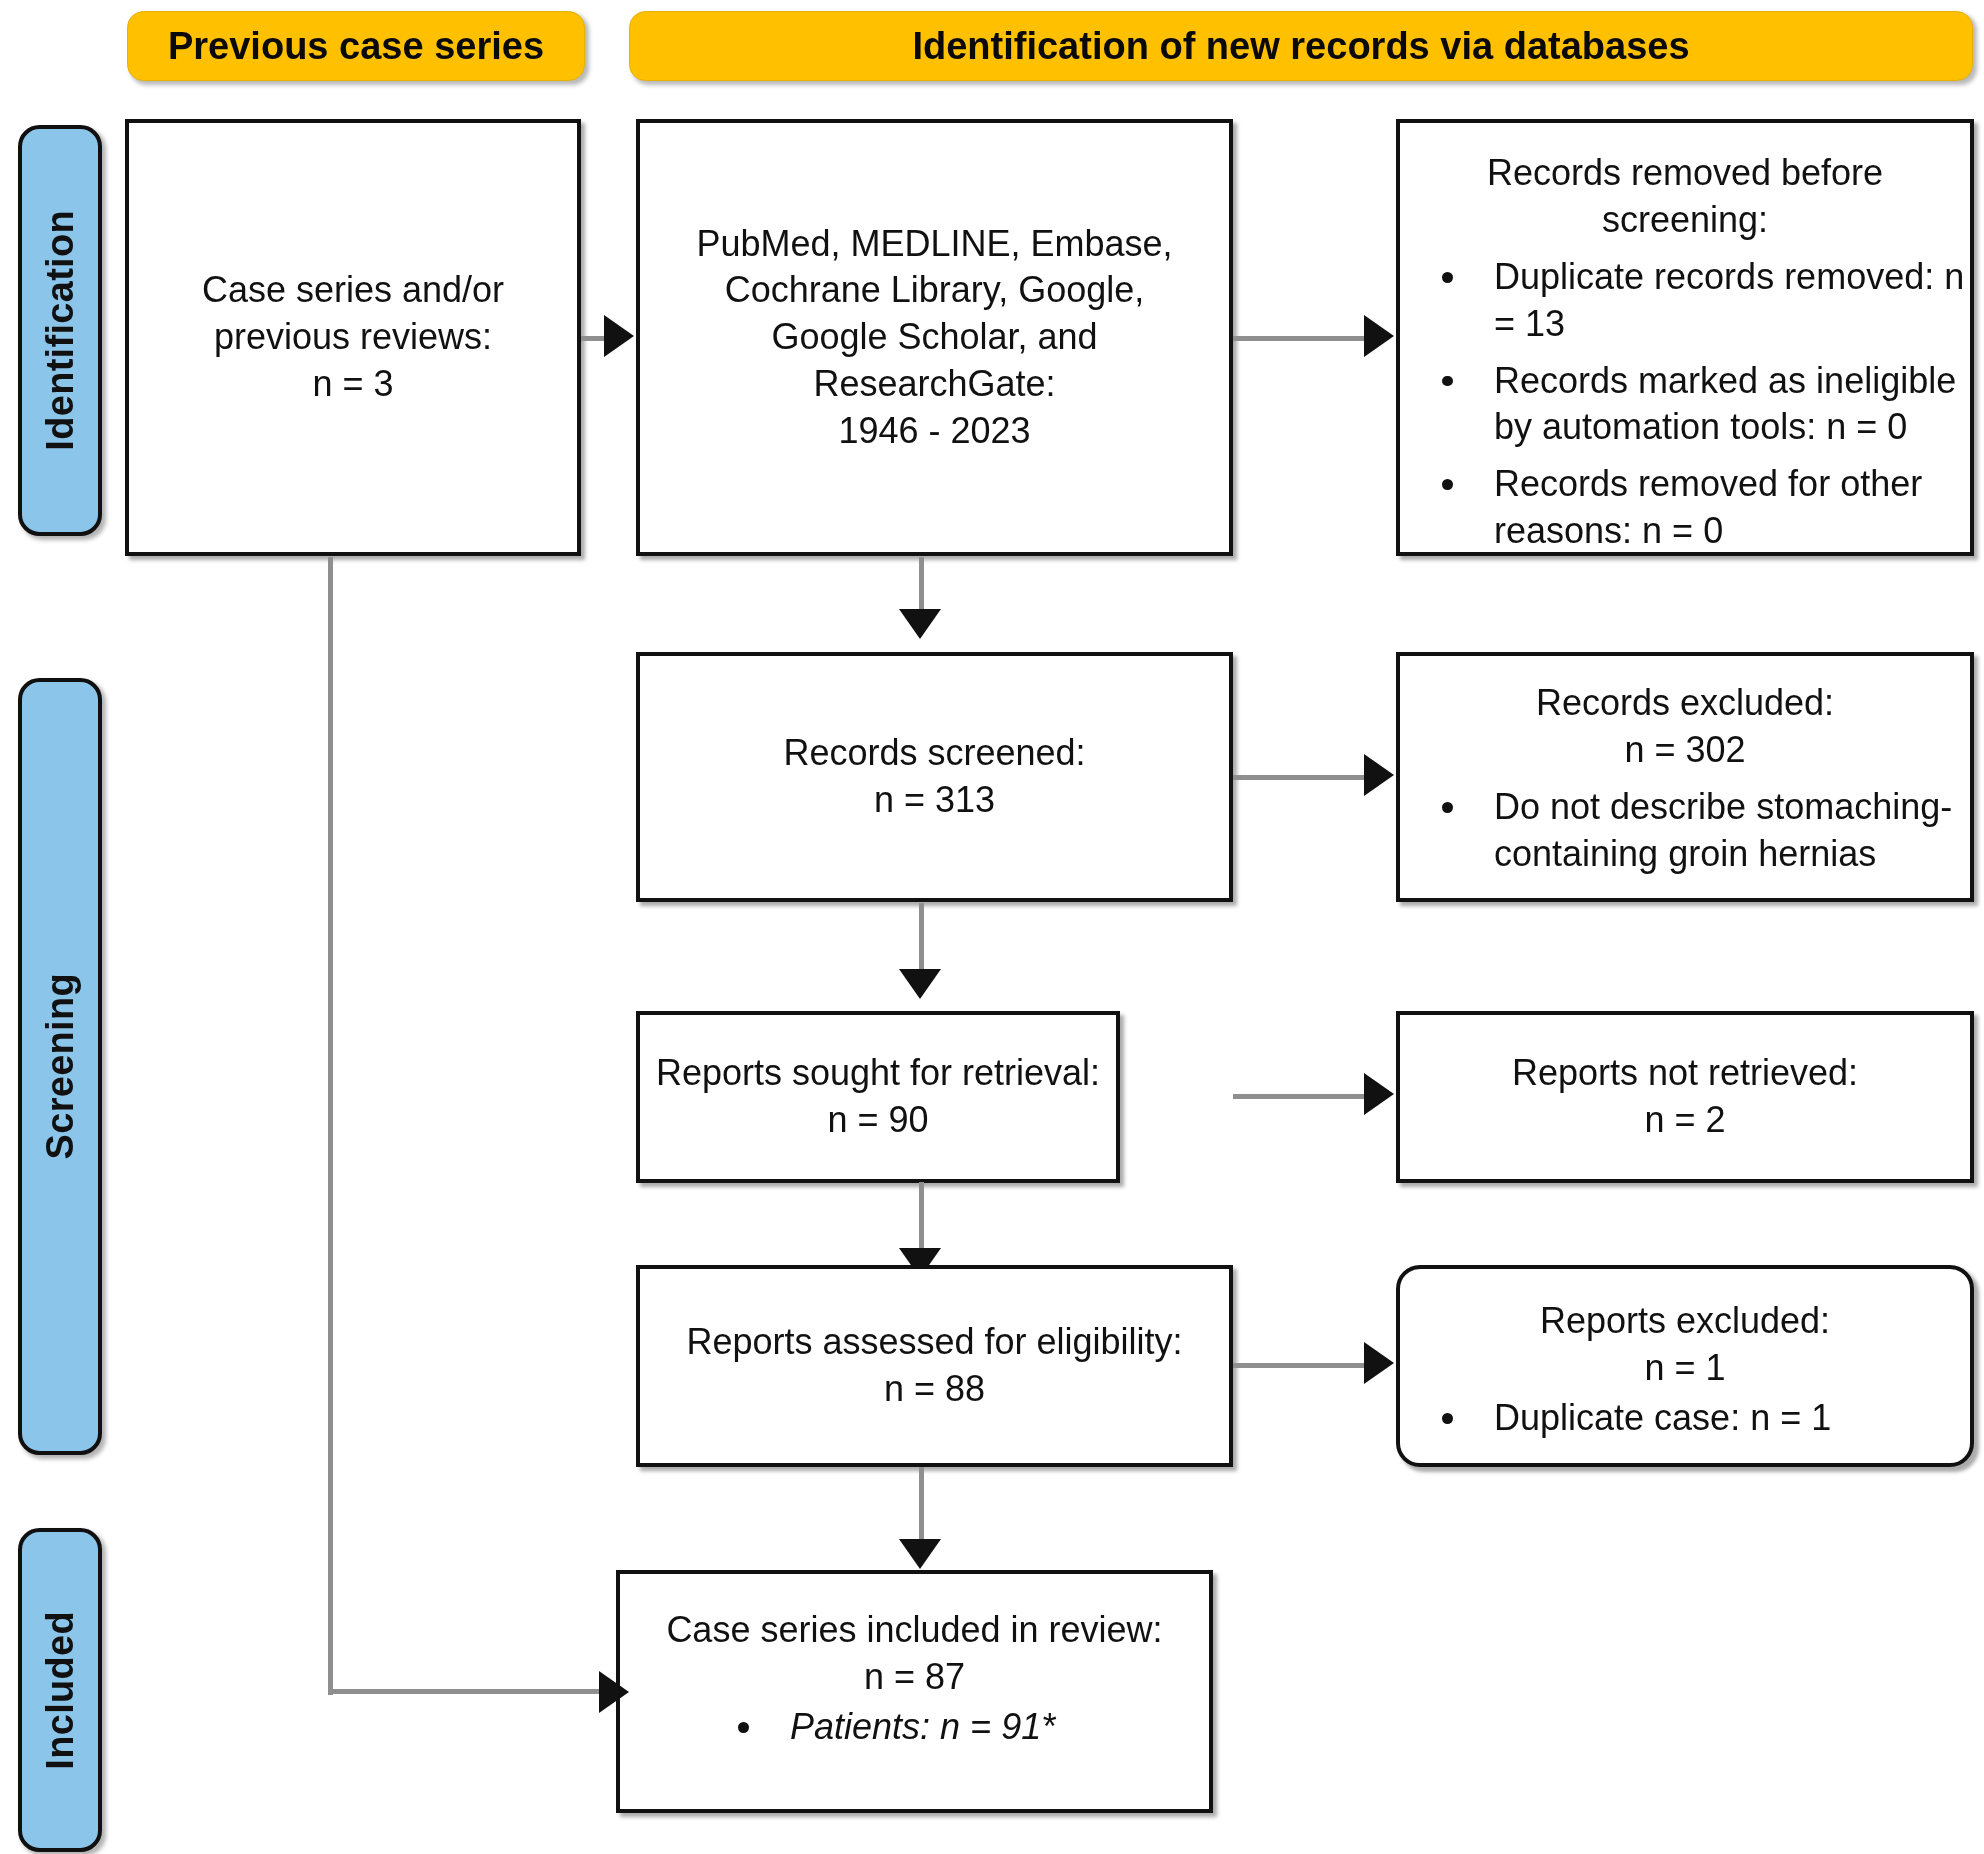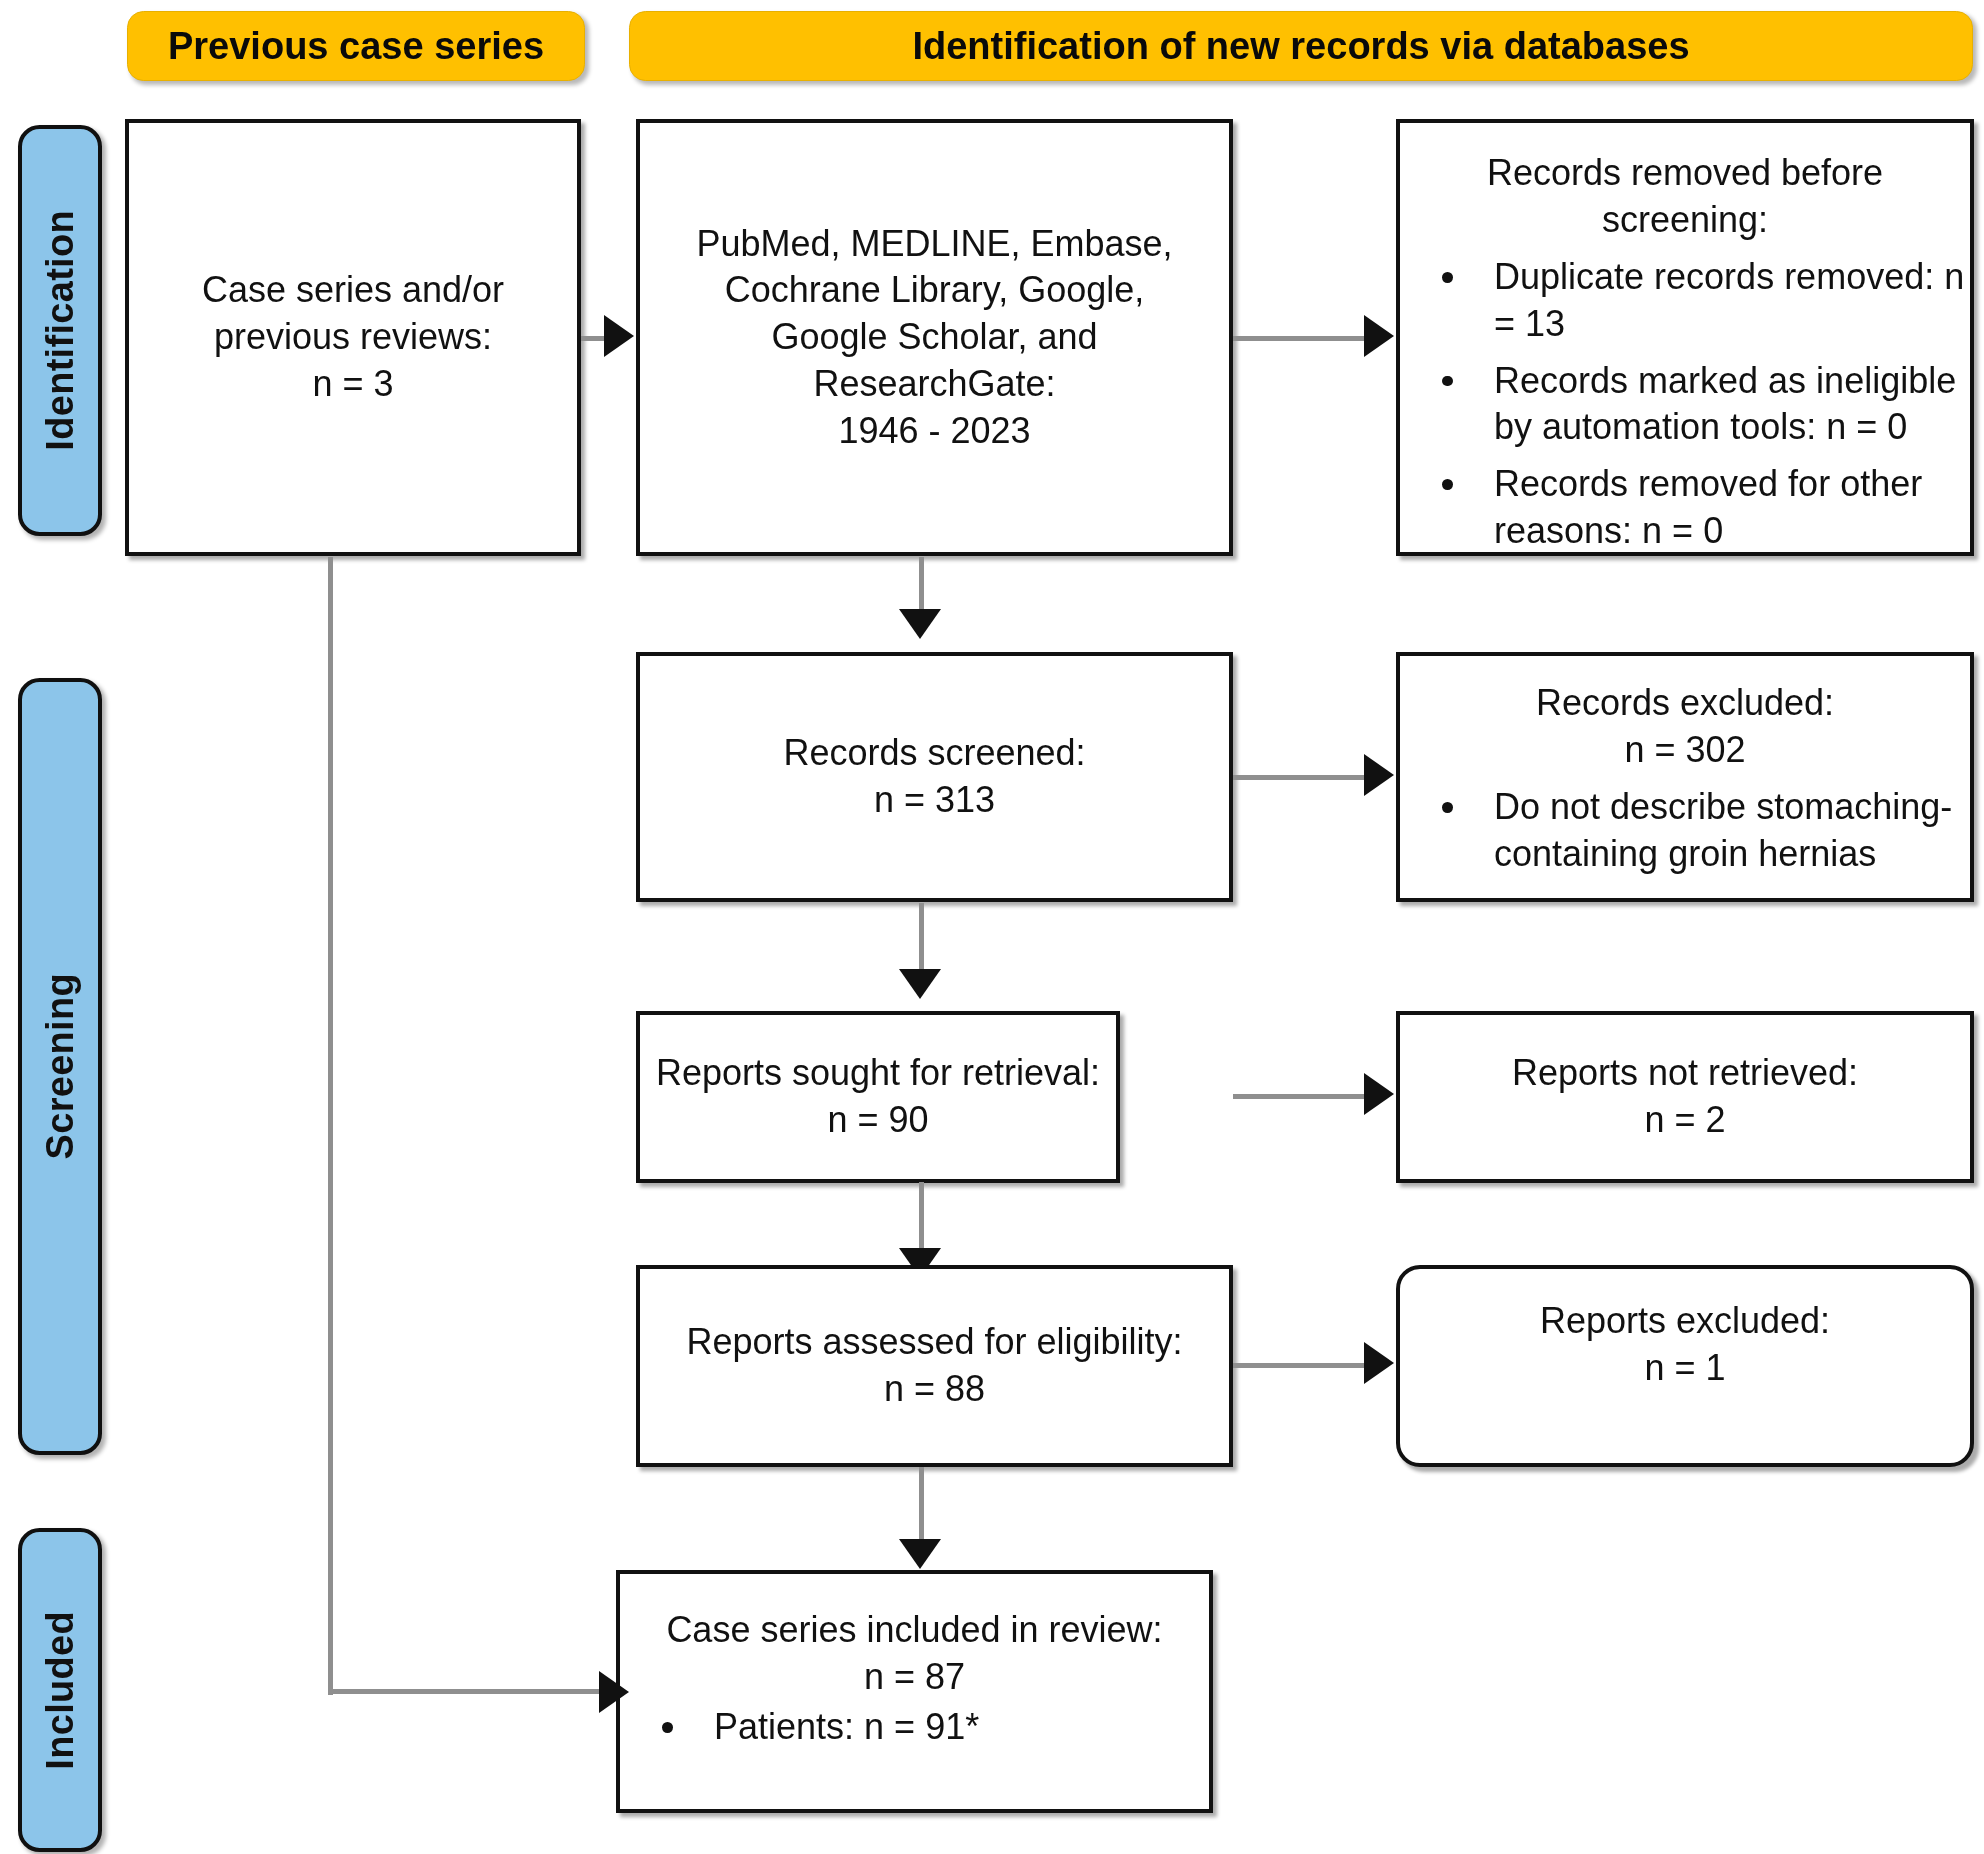--- a/index.html
+++ b/index.html
@@ -225,32 +225,35 @@
   <div class="arrow-down" style="left:899px; top:1248px;"></div>
 
   <div class="box" style="left:636px; top:1265px; width:597px; height:202px;">
     <div class="line">Reports assessed for eligibility:</div>
     <div class="line">n = 88</div>
   </div>
 
   <div class="box" style="left:1396px; top:1265px; width:578px; height:202px; justify-content:flex-start; padding-top:29px;border-radius:24px;">
     <div class="line">Reports excluded:</div>
     <div class="line">n = 1</div>
+    <ul class="bullets tight">
+      <li>Duplicate case: n = 1</li>
+    </ul>
   </div>
 
   <div class="h-line" style="left:1233px; top:1363px; width:133px;"></div>
   <div class="arrow-right" style="left:1364px; top:1342px;"></div>
 
   <div class="v-line" style="left:919px; top:1467px; height:76px;"></div>
   <div class="arrow-down" style="left:899px; top:1539px;"></div>
 
   <div class="box" style="left:616px; top:1570px; width:597px; height:243px; justify-content:flex-start; padding-top:33px;">
     <div class="line">Case series included in review:</div>
     <div class="line">n = 87</div>
-    <ul class="bullets tight" style="">
+    <ul class="bullets tight" style="padding-left:76px;font-style:italic;">
       <li>Patients: n = 91*</li>
     </ul>
   </div>
 
   <div class="v-line" style="left:328px; top:557px; height:1138px;"></div>
   <div class="h-line" style="left:328px; top:1689px; width:273px;"></div>
   <div class="arrow-right" style="left:599px; top:1671px;"></div>
 
 </div>
 

